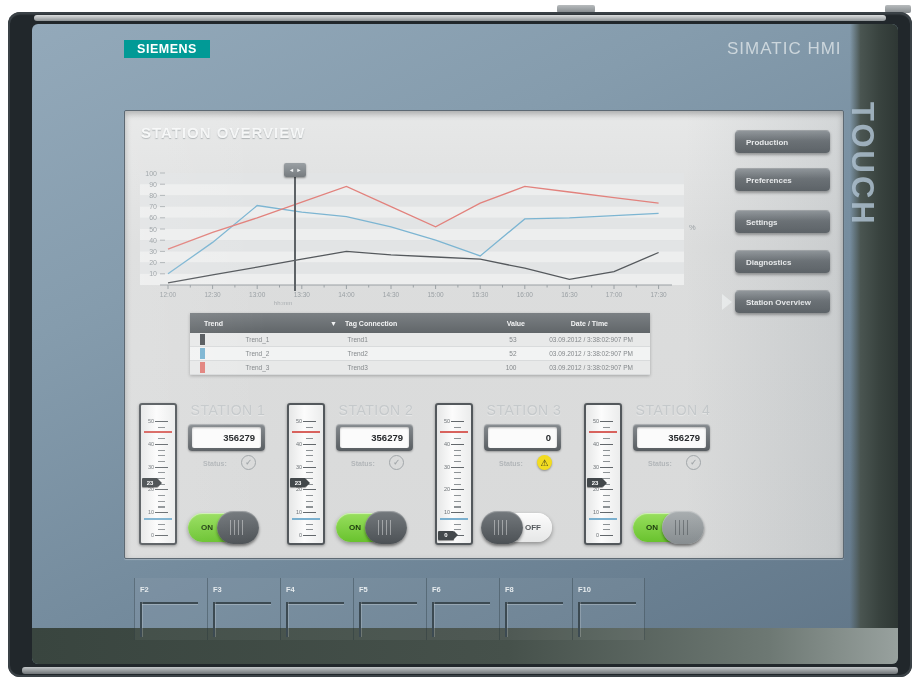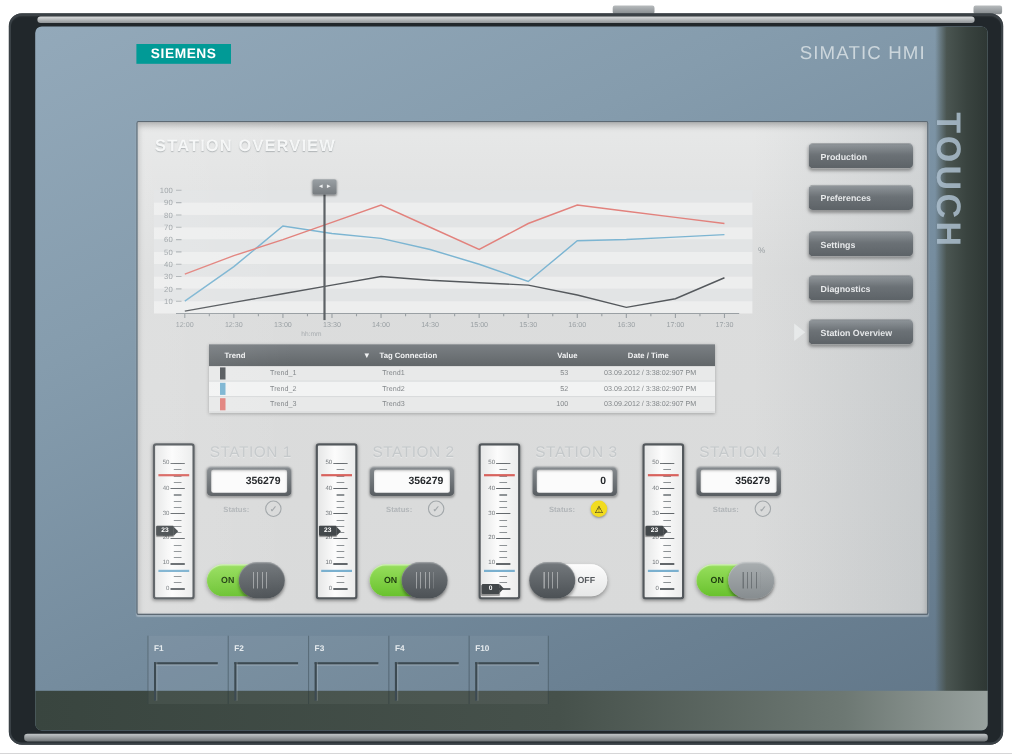--- a/index.html
+++ b/index.html
@@ -372,36 +372,46 @@
 
           <div class="toggle on">
             <span class="toggle-label">ON</span>
             <div class="knob light"></div>
           </div>
         </div>
       </div>
 
       <div class="fkeys">
         <div class="fkey">
-            <span class="lbl">F1</span>
-            <span class="hline"></span>
-            <span class="vline"></span>
-          </div>
-        <div class="fkey">
             <span class="lbl">F2</span>
             <span class="hline"></span>
             <span class="vline"></span>
           </div>
         <div class="fkey">
             <span class="lbl">F3</span>
             <span class="hline"></span>
             <span class="vline"></span>
           </div>
         <div class="fkey">
             <span class="lbl">F4</span>
+            <span class="hline"></span>
+            <span class="vline"></span>
+          </div>
+        <div class="fkey">
+            <span class="lbl">F5</span>
+            <span class="hline"></span>
+            <span class="vline"></span>
+          </div>
+        <div class="fkey">
+            <span class="lbl">F6</span>
+            <span class="hline"></span>
+            <span class="vline"></span>
+          </div>
+        <div class="fkey">
+            <span class="lbl">F8</span>
             <span class="hline"></span>
             <span class="vline"></span>
           </div>
         <div class="fkey">
             <span class="lbl">F10</span>
             <span class="hline"></span>
             <span class="vline"></span>
           </div>
       </div>
     </div>

